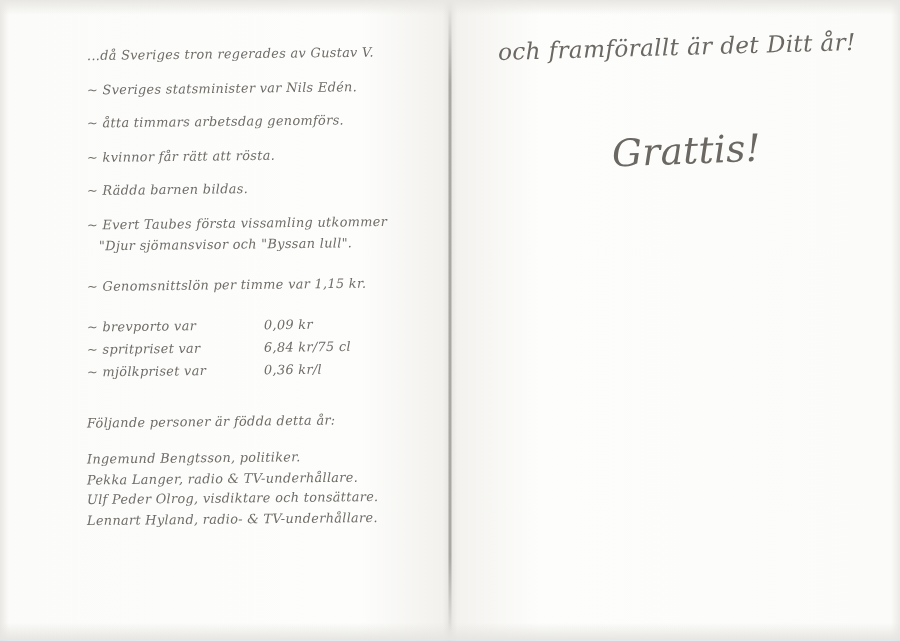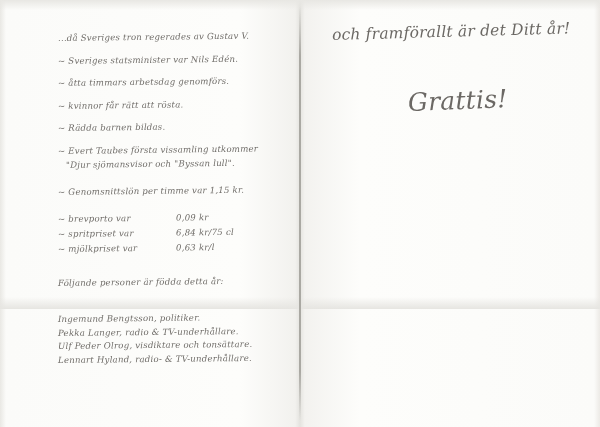--- a/index.html
+++ b/index.html
@@ -9,21 +9,21 @@
   }
   body {
     width: 600px;
     height: 427px;
     overflow: hidden;
     font-family: "DejaVu Serif", serif;
   }
   .page {
     position: relative;
     width: 600px;
-    height: 309px;
+    height: 427px;
     background: #7dd3fc;
   }
   
   .paper {
     position: absolute;
     left: 0; top: 0;
     width: 600px; height: 427px;
     background:
       linear-gradient(to right,
         #e9e8e4 0px, #fbfbf9 6px,
@@ -90,21 +90,21 @@
     line-height: 12px;
     margin: 0 0 3px 0;
     transform: rotate(-0.7deg);
     transform-origin: left center;
     white-space: nowrap;
   }
   .price-label { width: 118px; }
   .price-value { }
 
   .names {
-    margin-top: 24px;
+    margin-top: 12px;
   }
   .name-line {
     font-size: 8.6px;
     line-height: 12.5px;
     margin: 0 0 1px 0;
     white-space: nowrap;
     transform: rotate(-0.6deg);
     transform-origin: left center;
   }
 
@@ -158,21 +158,21 @@
         <div class="price-row">
           <span class="price-label">~ brevporto var</span>
           <span class="price-value">0,09 kr</span>
         </div>
         <div class="price-row">
           <span class="price-label">~ spritpriset var</span>
           <span class="price-value">6,84 kr/75 cl</span>
         </div>
         <div class="price-row">
           <span class="price-label">~ mjölkpriset var</span>
-          <span class="price-value">0,63 kr/l</span>
+          <span class="price-value">0,36 kr/l</span>
         </div>
       </div>
 
       <p class="line" style="margin-top:22px;">Följande personer är födda detta år:</p>
 
       <div class="names">
         <p class="name-line">Ingemund Bengtsson, politiker.</p>
         <p class="name-line">Pekka Langer, radio &amp; TV-underhållare.</p>
         <p class="name-line">Ulf Peder Olrog, visdiktare och tonsättare.</p>
         <p class="name-line">Lennart Hyland, radio- &amp; TV-underhållare.</p>

